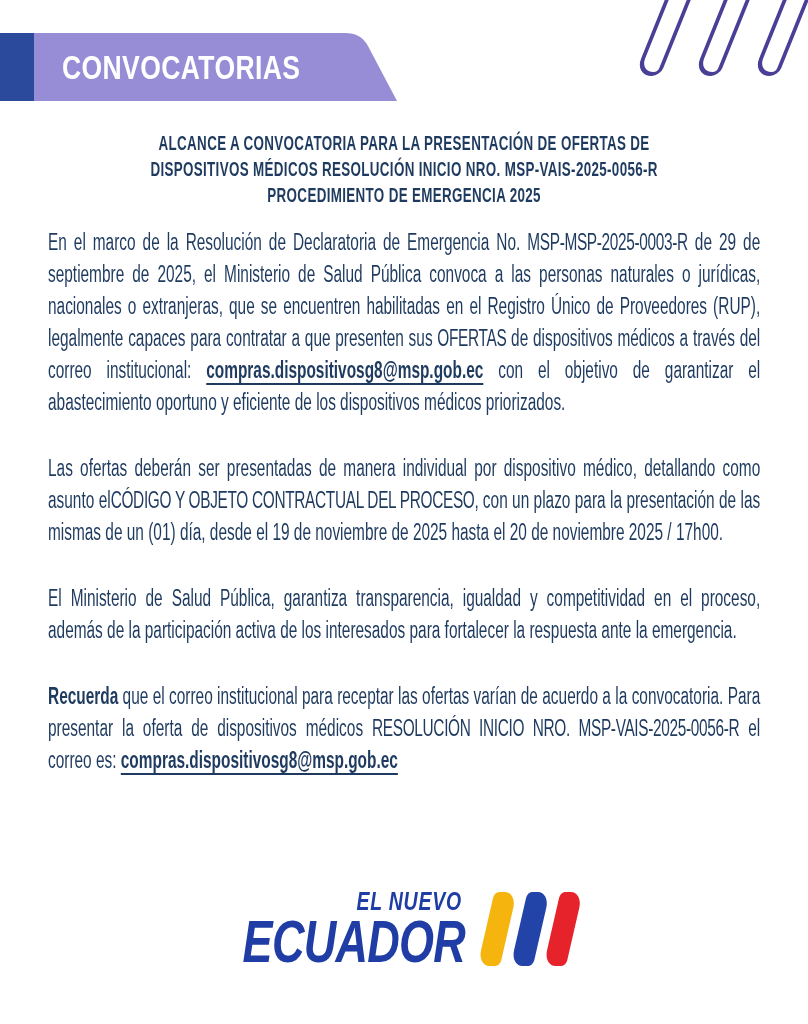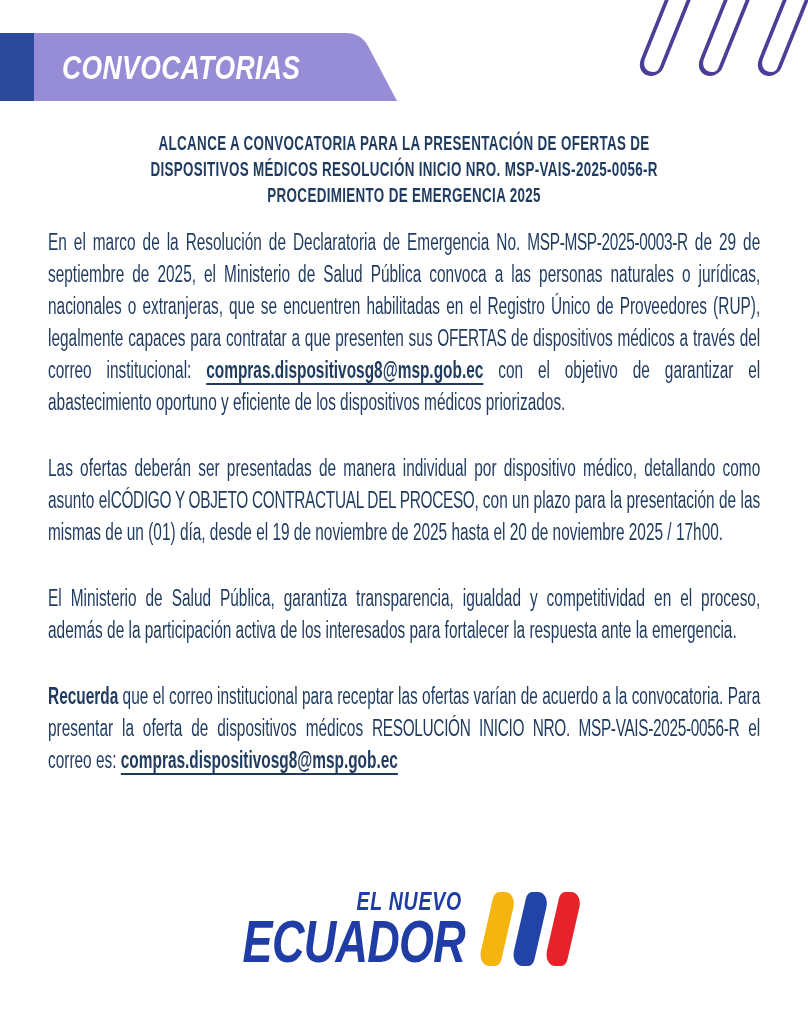--- a/index.html
+++ b/index.html
@@ -35,21 +35,20 @@
     box-sizing: border-box;
   }
 
   
   .banner {
     position: absolute;
     left: 0;
     top: 33px;
     width: 410px;
     height: 68px;
-    font-style: italic;
   }
   .banner svg { display: block; }
   .banner-label {
     position: absolute;
     left: 62px;
     top: 0;
     height: 68px;
     display: flex;
     align-items: center;
     color: var(--banner-text, #ffffff);

